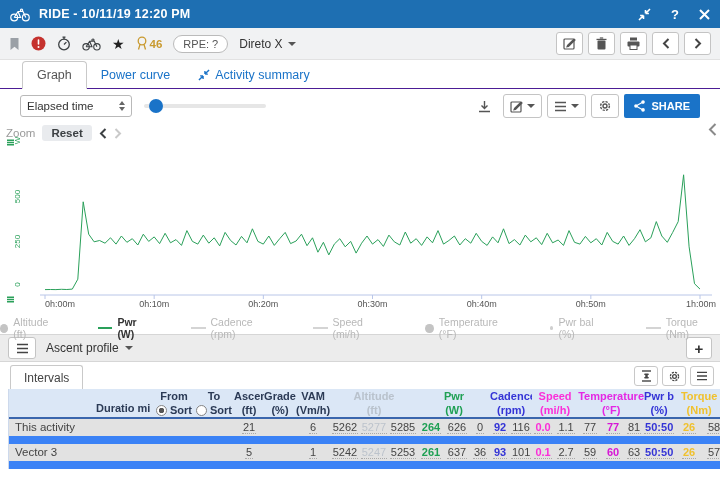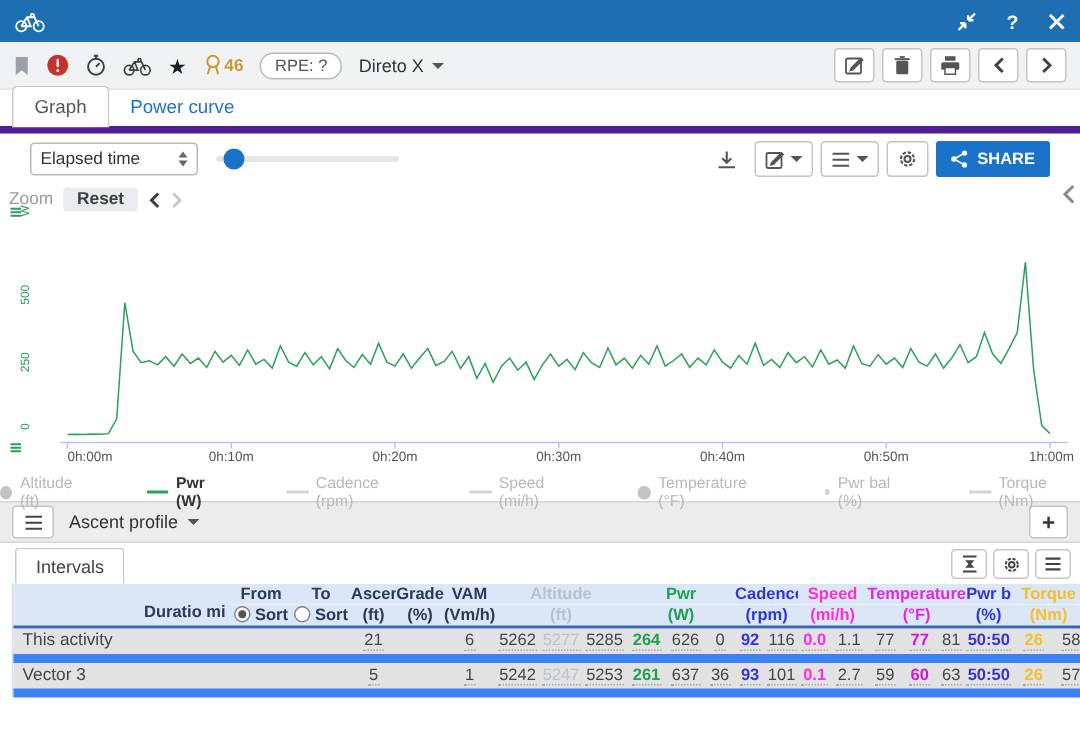--- a/index.html
+++ b/index.html
@@ -20,22 +20,22 @@
   .tb-ico { display:inline-flex; align-items:center; justify-content:center; }
   .medal-wrap { display:flex; align-items:center; gap:2px; color:#c99a2f; font-size:11.5px; font-weight:bold; }
   .rpe-pill { border:1px solid #bbb; border-radius:11px; padding:2px 9px; font-size:11px; color:#555; background:#fff; }
   .device-dd { display:flex; align-items:center; gap:5px; font-size:12px; color:#333; }
   .caret { width:0; height:0; border-left:4px solid transparent; border-right:4px solid transparent; border-top:4px solid #555; }
   .toolbar-right { margin-left:auto; display:flex; gap:5px; }
   .sqbtn { width:27px; height:23px; border:1px solid #c4c4c4; border-radius:3px; background:#fff;
     display:inline-flex; align-items:center; justify-content:center; }
 
   
-  .tabsrow { height:29px; background:#fff; border-bottom:5px solid #4c1d95;
-    display:flex; align-items:flex-end; padding-left:8px; }
+  .tabsrow { height:29px; background:#fff; border-bottom:1px solid #4c1d95;
+    display:flex; align-items:flex-end; padding-left:22px; }
   .tab { font-size:12.5px; padding:6px 14px 6px; display:flex; align-items:center; gap:5px; }
   .tab.active { color:#555; background:#fff; border:1px solid #c9c9c9; border-bottom:1px solid #fff;
     border-radius:4px 4px 0 0; margin-bottom:-1px; }
   .tab.link { color:#1a73c8; }
 
   
   .controlsrow { height:28px; display:flex; align-items:center; padding:0 20px; gap:8px; margin-top:3px; }
   .selectbox { width:112px; height:22px; border:1px solid #b9b9b9; border-radius:3px; background:#fff;
     display:flex; align-items:center; justify-content:space-between; padding:0 6px; font-size:11.5px; color:#333; }
   .updown { display:flex; flex-direction:column; gap:2px; }
@@ -87,21 +87,21 @@
   .int-right { margin-left:auto; display:flex; gap:4px; margin-bottom:3px; }
   .xsbtn { width:24px; height:20px; border:1px solid #c8c8c8; border-radius:3px; background:#fff;
     display:inline-flex; align-items:center; justify-content:center; color:#444; font-size:12px; }
 
   .table-wrap { margin:0 4px 0 8px; border-left:1px solid #cdd9ec; border-right:1px solid #cdd9ec; }
   table { border-collapse:collapse; table-layout:fixed; width:707px; font-size:11px; }
   thead th { background:#dbe7f6; color:#2b3a55; font-weight:bold; padding:1px 0; text-align:center;
     overflow:hidden; white-space:nowrap; }
   thead tr.hr2 th, thead th.single { border-bottom:2px solid #3a66ad; }
   thead th.single { vertical-align:bottom; padding-bottom:3px; }
-  tbody td { background:#e2e2e2; text-align:center; padding:2px 0 3px; border-bottom:6px solid #3b82f6;
+  tbody td { background:#e2e2e2; text-align:center; padding:2px 0 3px; border-bottom:8px solid #3b82f6;
     overflow:hidden; white-space:nowrap; }
   tbody tr:first-child td { border-top:2px solid #fff; }
   tbody td.name { text-align:left; padding-left:6px; color:#444; font-size:11.5px; }
   .val { border-bottom:1px dotted #a9a9a9; padding:0 1px; }
   .green { color:#1fa054; font-weight:bold; }
   .blue { color:#3434d6; font-weight:bold; }
   .pink { color:#fb2ed8; font-weight:bold; }
   .magenta { color:#d616d6; font-weight:bold; }
   .gold { color:#f0c12e; font-weight:bold; }
   .faint { color:#bcc3cc; }
@@ -113,20 +113,21 @@
 <body>
 
 <div class="topbar">
   <span class="tb-ico">
     <svg width="20" height="15" viewBox="0 0 20 15" fill="none" stroke="#fff" stroke-width="1.2">
       <circle cx="4.2" cy="10.5" r="3.4"></circle>
         <circle cx="15.8" cy="10.5" r="3.4"></circle>
       <path d="M4.2 10.5 L8 4.5 L13 4.5 L15.8 10.5 M8 4.5 L10.5 10.5 L4.2 10.5 M11.5 2.2 a1.1 1.1 0 1 0 .1 0"></path>
     </svg>
   </span>
+  <span class="title">RIDE - 10/11/19 12:20 PM</span>
   <span class="winbtns">
     <button>
       <svg width="13" height="13" viewBox="0 0 13 13" stroke="#fff" stroke-width="1.6" fill="#fff">
         <path d="M12 1 L7.5 5.5 M7.5 5.5 h3.4 M7.5 5.5 v-3.4 M1 12 L5.5 7.5 M5.5 7.5 h-3.4 M5.5 7.5 v3.4"></path>
       </svg>
     </button>
     <button>?</button>
     <button>
       <svg width="11" height="11" viewBox="0 0 11 11" stroke="#fff" stroke-width="2">
         <path d="M1 1 L10 10 M10 1 L1 10"></path>
@@ -204,20 +205,26 @@
       <svg width="8" height="11" viewBox="0 0 8 11" fill="none" stroke="#444" stroke-width="2">
           <path d="M1.5 1 L6 5.5 L1.5 10"></path>
         </svg>
     </button>
   </span>
 </div>
 
 <div class="tabsrow">
   <span class="tab active">Graph</span>
   <span class="tab link">Power curve</span>
+  <span class="tab link">
+    <svg width="12" height="12" viewBox="0 0 13 13" stroke="#1a73c8" stroke-width="1.5" fill="none">
+      <path d="M12 1 L7.5 5.5 M7.5 5.5 h3.2 M7.5 5.5 v-3.2 M1 12 L5.5 7.5 M5.5 7.5 h-3.2 M5.5 7.5 v3.2"></path>
+      </svg>
+    <span>Activity summary</span>
+  </span>
 </div>
 
 <div class="controlsrow">
   <span class="selectbox">
     <span>Elapsed time</span>
     <span class="updown">
         <i class="u"></i>
         <i class="d"></i>
       </span>
   </span>

